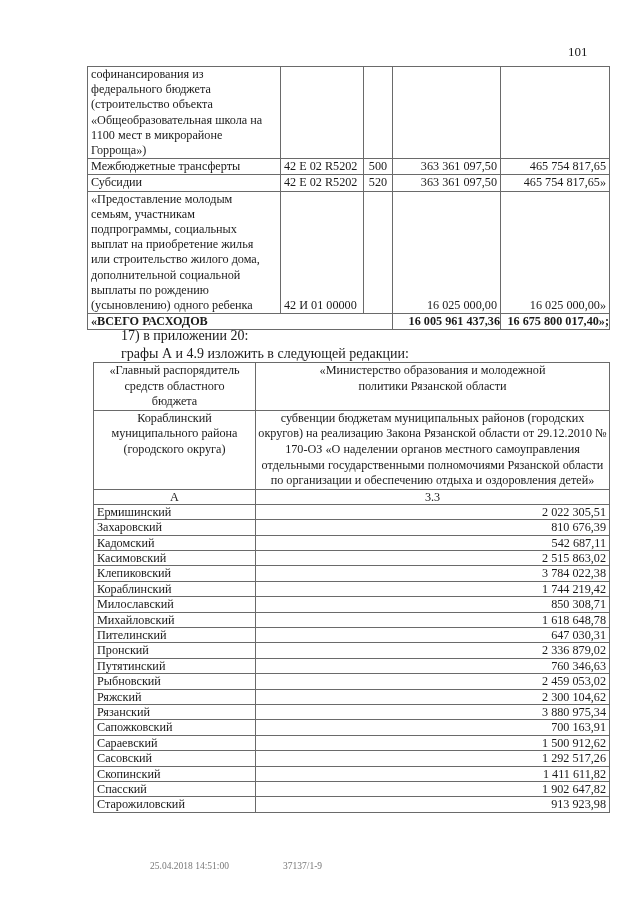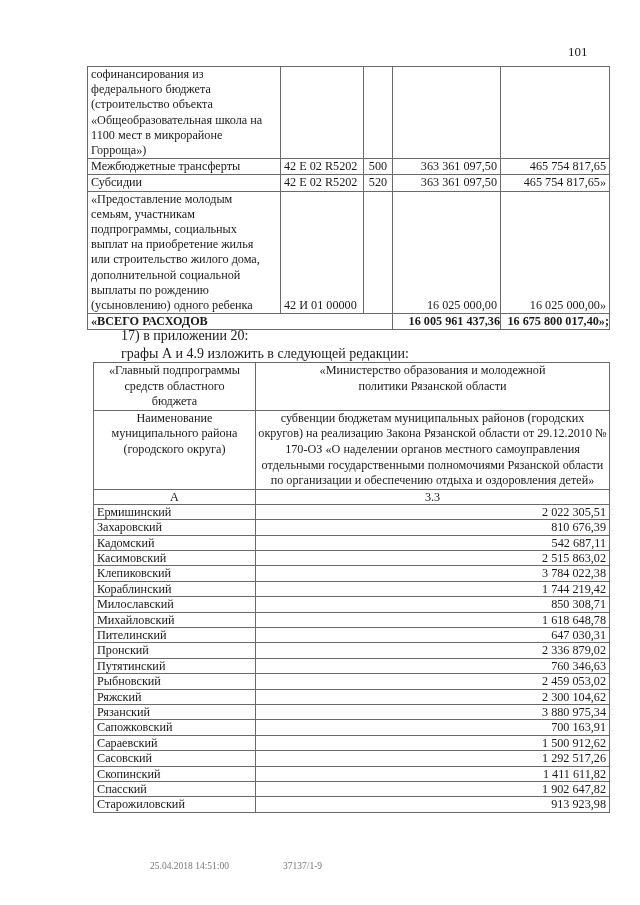--- a/index.html
+++ b/index.html
@@ -84,25 +84,25 @@
 <div class="para" id="p17">17) в приложении 20:</div>
 <div class="para" id="p-graf">графы А и 4.9 изложить в следующей редакции:</div>
 
 <table id="t2">
   <colgroup>
       <col style="width:162px">
       <col style="width:354px">
     </colgroup>
   <tbody id="t2body">
     <tr>
-      <td class="center" style="padding:0 14px">«Главный подпрограммы средств областного бюджета</td>
+      <td class="center" style="padding:0 14px">«Главный распорядитель средств областного бюджета</td>
       <td class="center" style="padding:0 40px">«Министерство образования и молодежной политики Рязанской области</td>
     </tr>
     <tr>
-      <td class="center" style="padding:0 8px">Наименование муниципального района (городского округа)</td>
+      <td class="center" style="padding:0 8px">Кораблинский муниципального района (городского округа)</td>
       <td class="center" style="padding:0 2px">субвенции бюджетам муниципальных районов (городских округов) на реализацию Закона Рязанской области от 29.12.2010 № 170-ОЗ «О наделении органов местного самоуправления отдельными государственными полномочиями Рязанской области по организации и обеспечению отдыха и оздоровления детей»</td>
     </tr>
     <tr>
       <td class="center" style="line-height:14px">А</td>
       <td class="center" style="line-height:14px">3.3</td>
     </tr>
       <tr>
         <td class="rname">Ермишинский</td>
         <td class="rval">2 022 305,51</td>
       </tr>

